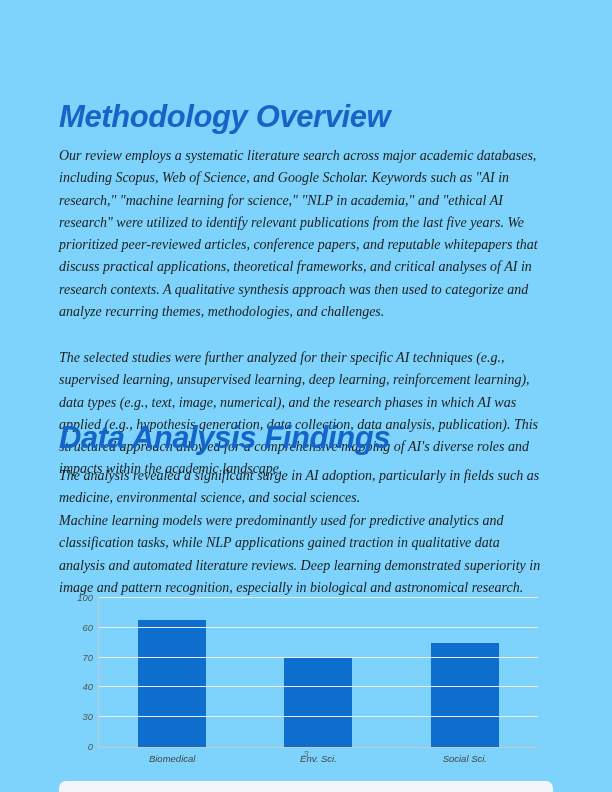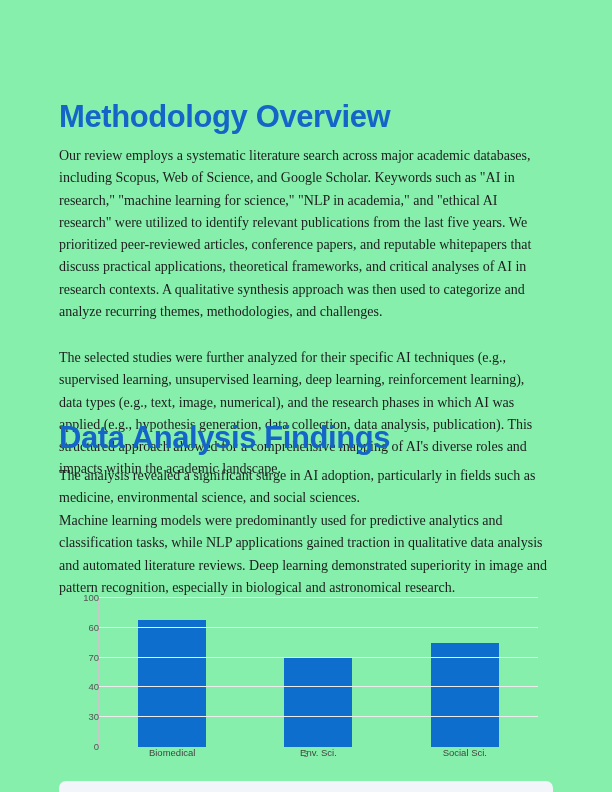--- a/index.html
+++ b/index.html
@@ -11,21 +11,22 @@
     width: 612px;
     height: 792px;
     position: relative;
     overflow: hidden;
     font-family: "Liberation Serif", serif;
     color: #1d1d1d;
   }
   .page {
     position: absolute;
     inset: 0;
-    background: #86efac;
+    background: #7dd3fc;
+    font-style: italic;
   }
 
   
   .section-heading {
     position: absolute;
     left: 59px;
     font-family: "Liberation Sans", sans-serif;
     font-weight: bold;
     font-size: 31px;
     line-height: 36px;
@@ -72,20 +73,21 @@
   .gridline {
     position: absolute;
     left: 0;
     right: 0;
     height: 1px;
     background: #ececec;
   }
   .ytick {
     position: absolute;
     right: 100%;
+    margin-right: 6px;
     transform: translateY(-50%);
     font-family: "Liberation Sans", sans-serif;
     font-size: 9.5px;
     color: #555555;
     white-space: nowrap;
   }
   .bars {
     position: absolute;
     inset: 0;
     display: flex;
@@ -101,20 +103,21 @@
     height: 100%;
     position: relative;
   }
   .bar {
     width: 68px;
     background: #0d6ecd;
   }
   .xtick {
     position: absolute;
     top: 100%;
+    margin-top: 6px;
     font-family: "Liberation Sans", sans-serif;
     font-size: 9.5px;
     color: #444444;
     white-space: nowrap;
     text-align: center;
   }
 
   
   #page-number {
     position: absolute;

